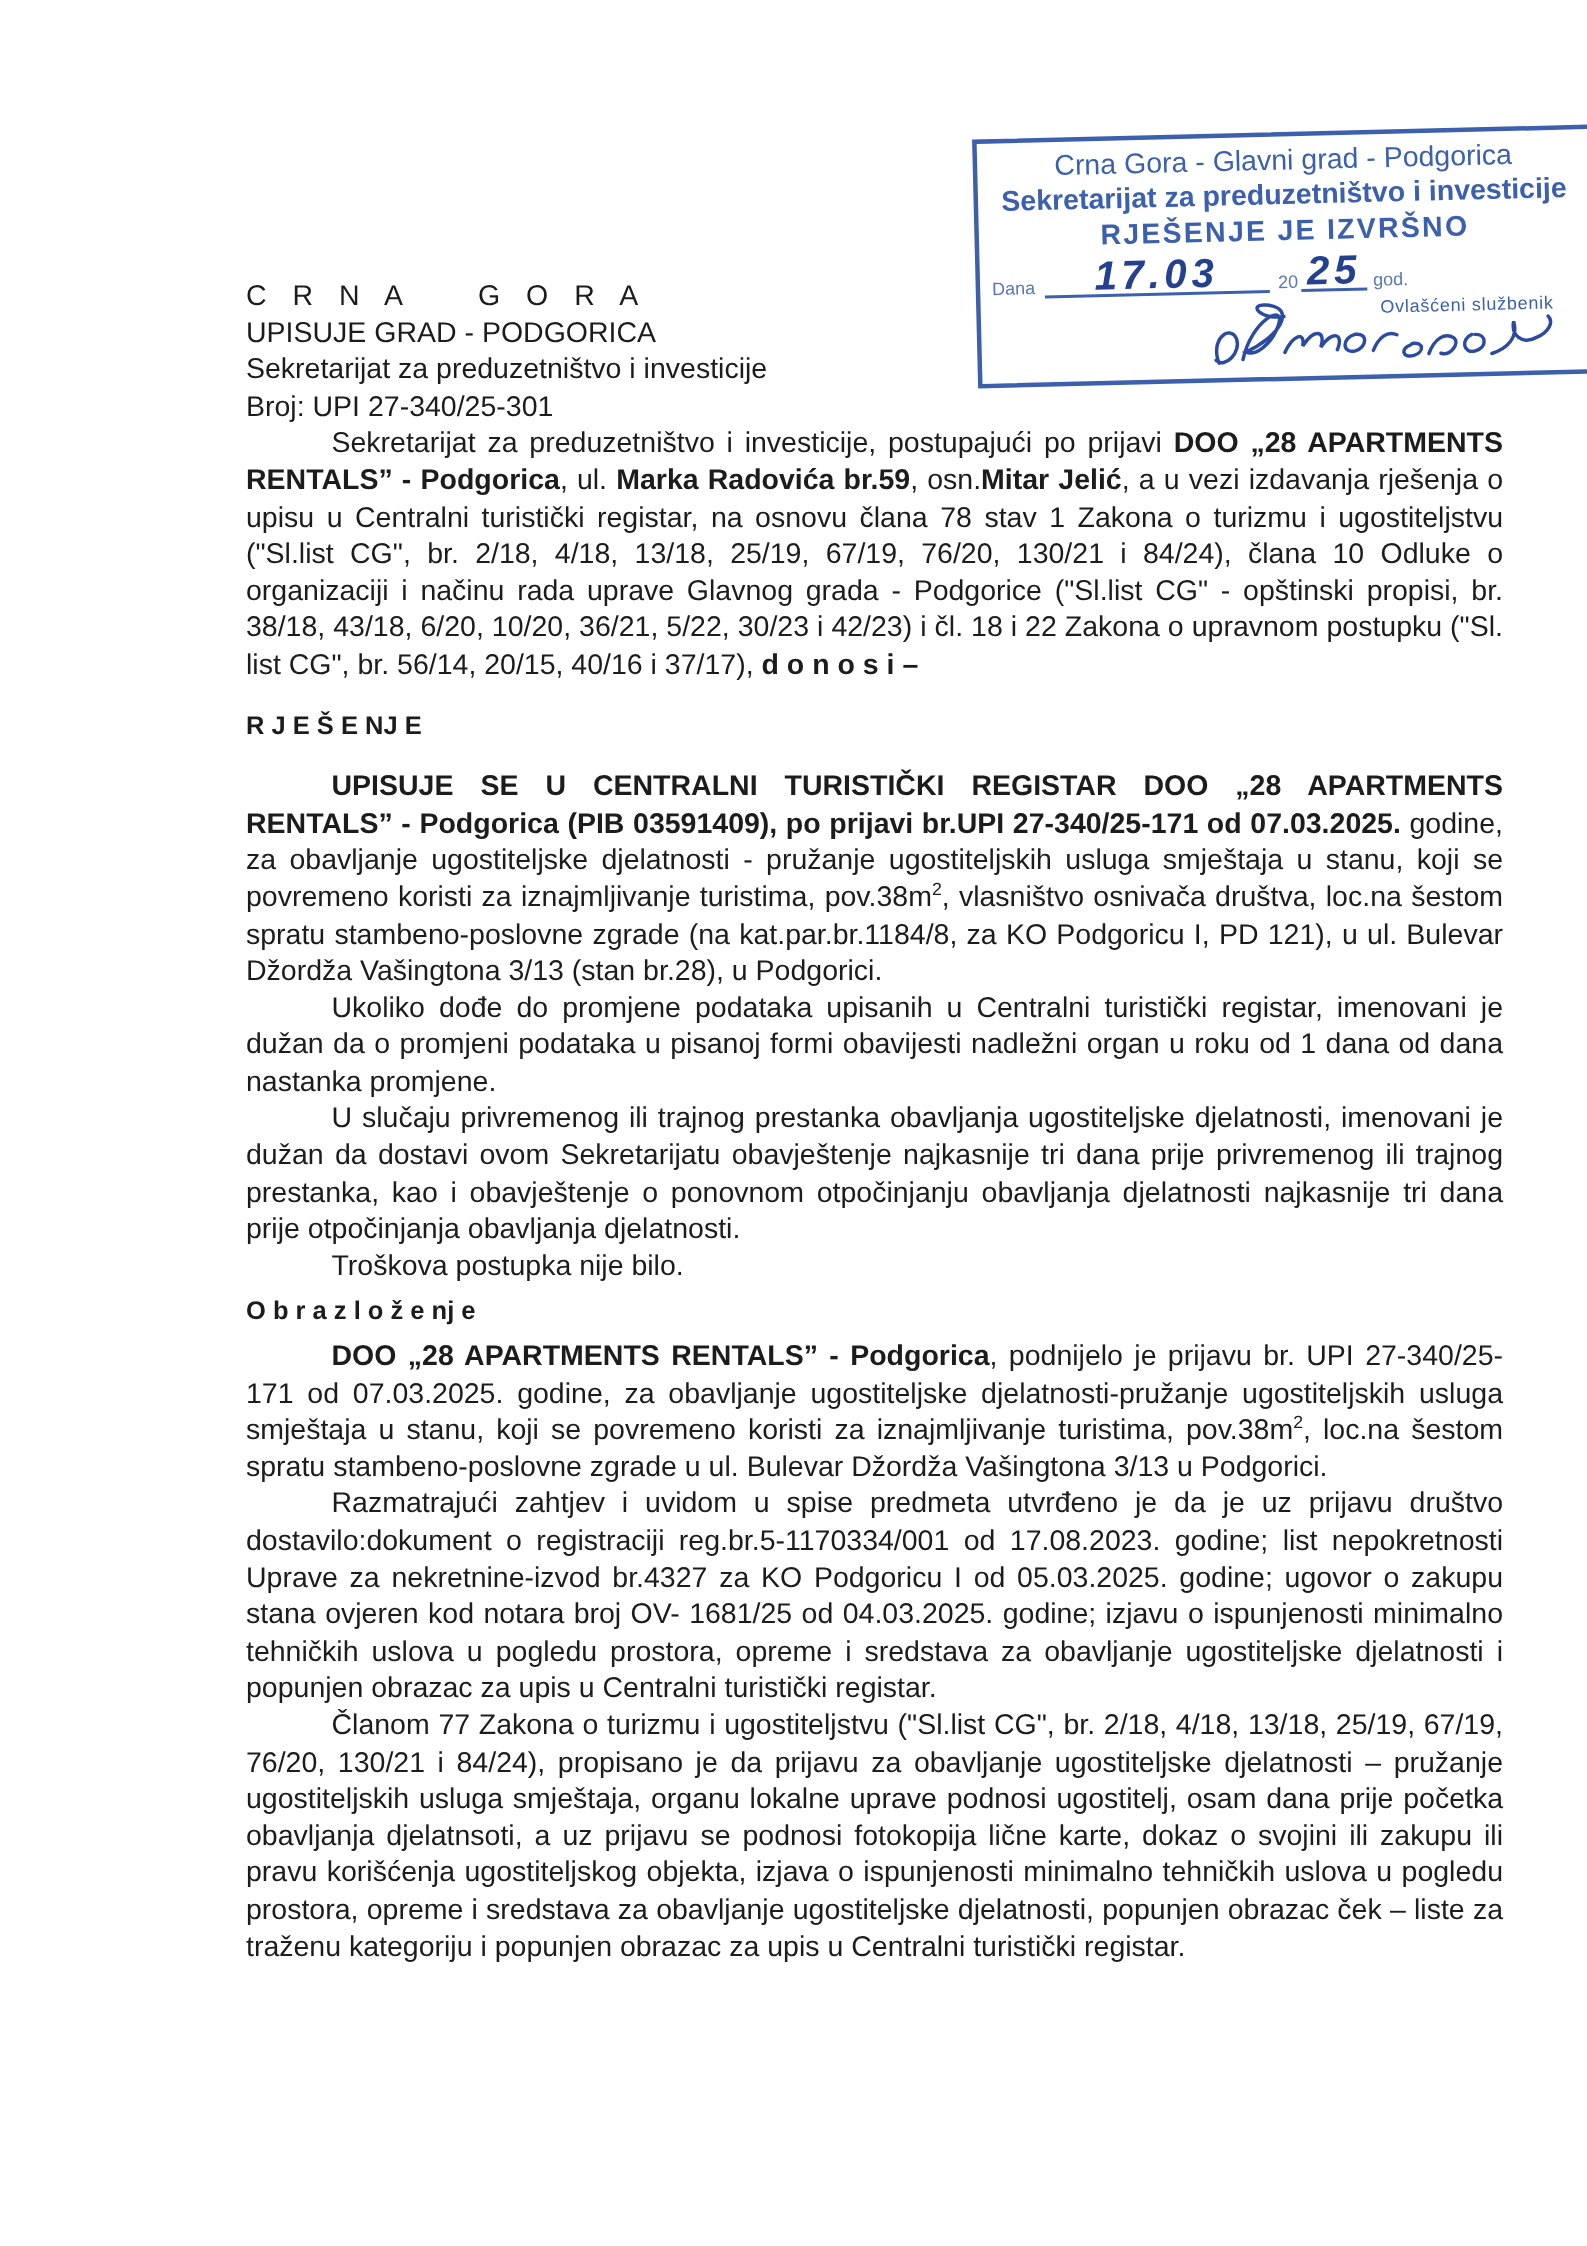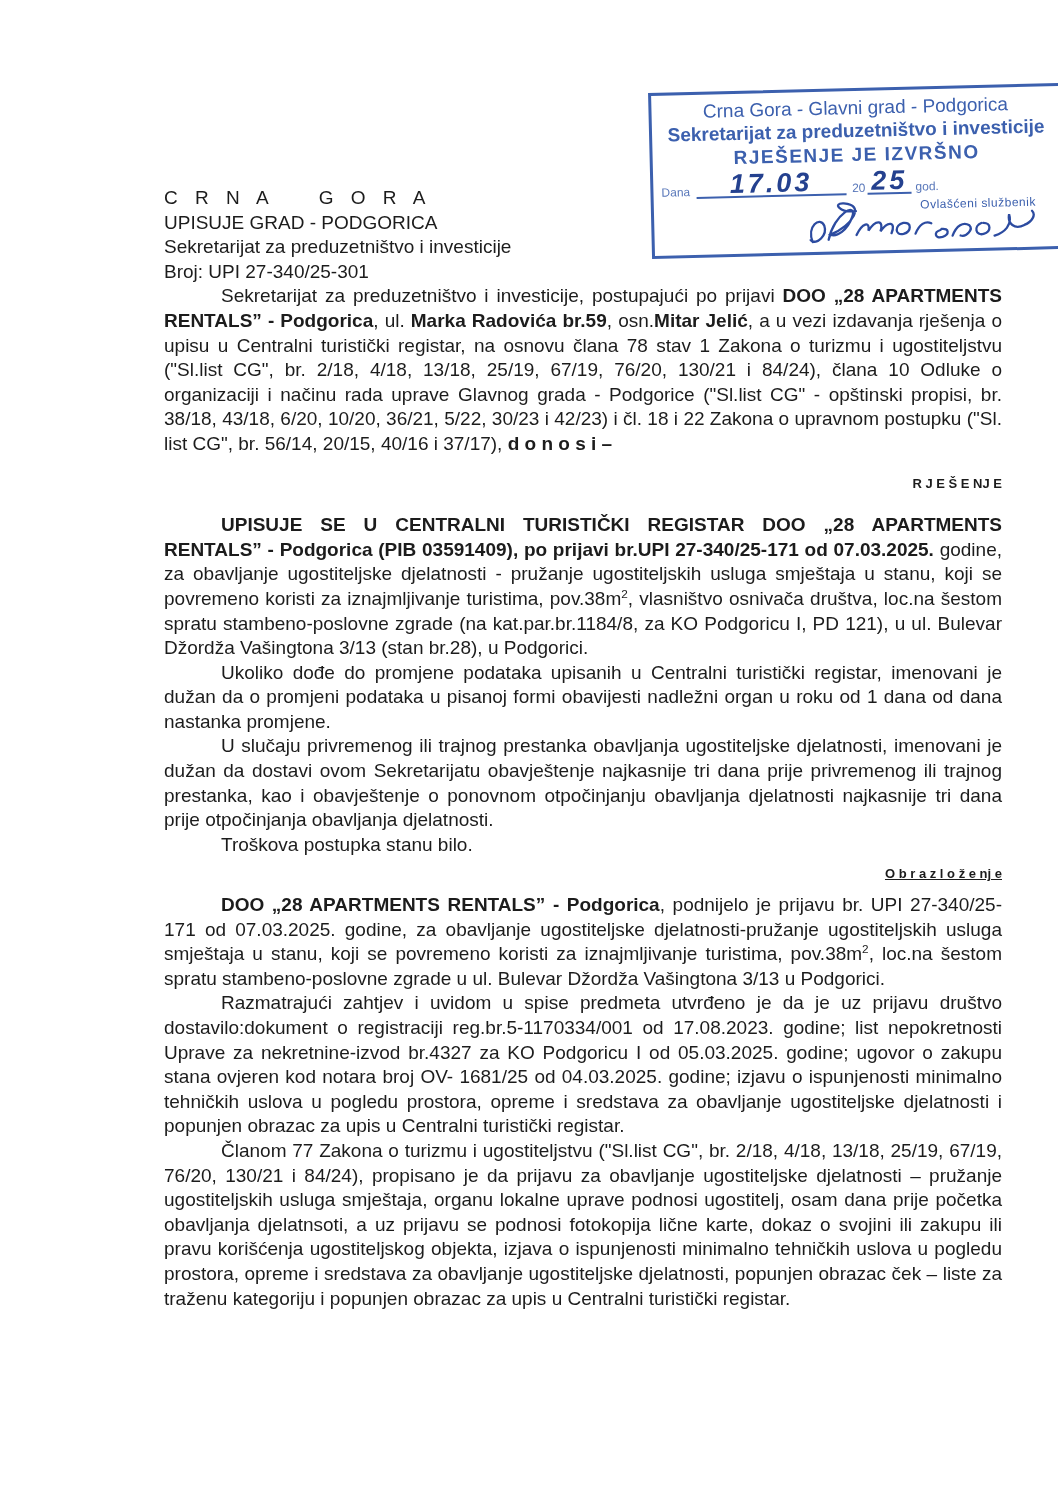--- a/index.html
+++ b/index.html
@@ -30,26 +30,26 @@
   .hdr-country{letter-spacing:6px;}
   p.par{
     margin:0;
     text-align:justify;
     text-indent:57px;
   }
   .b{font-weight:bold;}
   sup{font-size:0.62em;line-height:0;}
   h2.center-head{
     margin:15px 0 17px 0;
-    font-size:13px;
+    font-size:17px;
     font-weight:bold;
-    text-align:right;
+    text-align:left;
     white-space:pre;
   }
-  h2.center-head.second{margin:5px 0 6px 0;text-decoration:underline;}
+  h2.center-head.second{margin:5px 0 6px 0;}
   
   .stamp{
     position:absolute;
     left:650px;
     top:88px;
     width:392px;
     padding:6px 8px 4px 8px;
     border:3px solid #3c60ae;
     color:#3c60ae;
     transform:rotate(-1.4deg);
@@ -148,21 +148,21 @@
     <div class="hdr-line">Sekretarijat za preduzetništvo i investicije</div>
     <div class="hdr-line">Broj: UPI 27-340/25-301</div>
 
     <p class="par"><span>Sekretarijat za preduzetništvo i investicije, postupajući po prijavi </span><span class="b">DOO „28 APARTMENTS RENTALS” - Podgorica</span><span>, ul. </span><span class="b">Marka Radovića br.59</span><span>, osn.</span><span class="b">Mitar Jelić</span><span>, a u vezi izdavanja rješenja o upisu u Centralni turistički registar, na osnovu člana 78 stav 1 Zakona o turizmu i ugostiteljstvu ("Sl.list CG", br. 2/18, 4/18, 13/18, 25/19, 67/19, 76/20, 130/21 i 84/24), člana 10 Odluke o organizaciji i načinu rada uprave Glavnog grada - Podgorice ("Sl.list CG" - opštinski propisi, br. 38/18, 43/18, 6/20, 10/20, 36/21, 5/22, 30/23 i 42/23)  i čl. 18 i 22 Zakona o upravnom postupku ("Sl. list CG", br. 56/14, 20/15, 40/16 i 37/17), </span><span class="b">d o n o s i –</span></p>
 
     <h2 class="center-head">R J E Š E NJ E</h2>
 
     <p class="par"><span class="b">UPISUJE SE U CENTRALNI TURISTIČKI REGISTAR DOO „28 APARTMENTS RENTALS” - Podgorica (PIB 03591409), po prijavi br.UPI 27-340/25-171 od 07.03.2025.</span><span> godine, za obavljanje ugostiteljske djelatnosti - pružanje ugostiteljskih usluga smještaja u stanu, koji se povremeno koristi za iznajmljivanje turistima, pov.38m</span><sup>2</sup><span>, vlasništvo osnivača društva, loc.na šestom spratu stambeno-poslovne zgrade (na kat.par.br.1184/8, za KO Podgoricu I, PD 121), u ul. Bulevar Džordža Vašingtona 3/13 (stan br.28), u Podgorici.</span></p>
     <p class="par">Ukoliko dođe do promjene podataka upisanih u Centralni turistički registar, imenovani je dužan da o promjeni podataka u pisanoj formi obavijesti nadležni organ u roku od 1 dana od dana nastanka promjene.</p>
     <p class="par">U slučaju privremenog ili trajnog prestanka obavljanja ugostiteljske djelatnosti, imenovani je dužan da dostavi ovom Sekretarijatu obavještenje najkasnije tri dana prije privremenog ili trajnog prestanka, kao i obavještenje o ponovnom otpočinjanju obavljanja djelatnosti najkasnije tri dana prije otpočinjanja obavljanja djelatnosti.</p>
-    <p class="par">Troškova postupka stanu bilo.</p>
+    <p class="par">Troškova postupka nije bilo.</p>
 
     <h2 class="center-head second">O b r a z l o ž e nj e</h2>
 
     <p class="par"><span class="b">DOO „28 APARTMENTS RENTALS” - Podgorica</span><span>, podnijelo je prijavu br. UPI 27-340/25-171 od 07.03.2025. godine, za obavljanje ugostiteljske djelatnosti-pružanje ugostiteljskih usluga smještaja u stanu, koji se povremeno koristi za iznajmljivanje turistima, pov.38m</span><sup>2</sup><span>, loc.na šestom spratu stambeno-poslovne zgrade u ul. Bulevar Džordža Vašingtona 3/13 u Podgorici.</span></p>
     <p class="par">Razmatrajući zahtjev i uvidom u spise predmeta utvrđeno je da je uz prijavu društvo dostavilo:dokument o registraciji reg.br.5-1170334/001 od 17.08.2023. godine; list nepokretnosti Uprave za nekretnine-izvod br.4327 za KO Podgoricu I od 05.03.2025. godine; ugovor o zakupu stana ovjeren kod notara broj OV- 1681/25 od 04.03.2025. godine; izjavu o ispunjenosti minimalno tehničkih uslova u pogledu prostora, opreme i sredstava za obavljanje ugostiteljske djelatnosti i popunjen obrazac za upis u Centralni turistički registar.</p>
     <p class="par">Članom 77 Zakona o turizmu i ugostiteljstvu ("Sl.list CG", br. 2/18, 4/18, 13/18, 25/19, 67/19, 76/20, 130/21 i 84/24), propisano je da prijavu za obavljanje ugostiteljske djelatnosti – pružanje ugostiteljskih usluga smještaja, organu lokalne uprave podnosi ugostitelj, osam dana prije početka obavljanja djelatnsoti, a uz prijavu se podnosi fotokopija lične karte, dokaz o svojini ili zakupu ili pravu korišćenja ugostiteljskog objekta, izjava o ispunjenosti minimalno tehničkih uslova u pogledu prostora, opreme i sredstava za obavljanje ugostiteljske djelatnosti, popunjen obrazac ček – liste za traženu kategoriju i popunjen obrazac za upis u Centralni turistički registar.</p>
 
   </div>
 </div>
 

